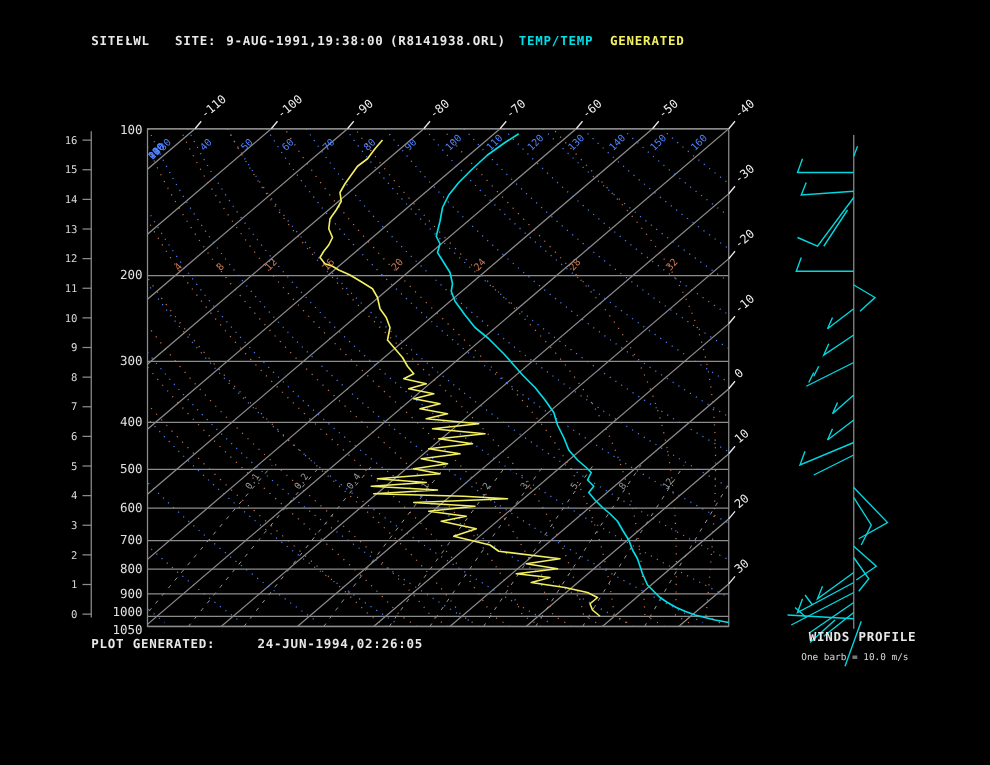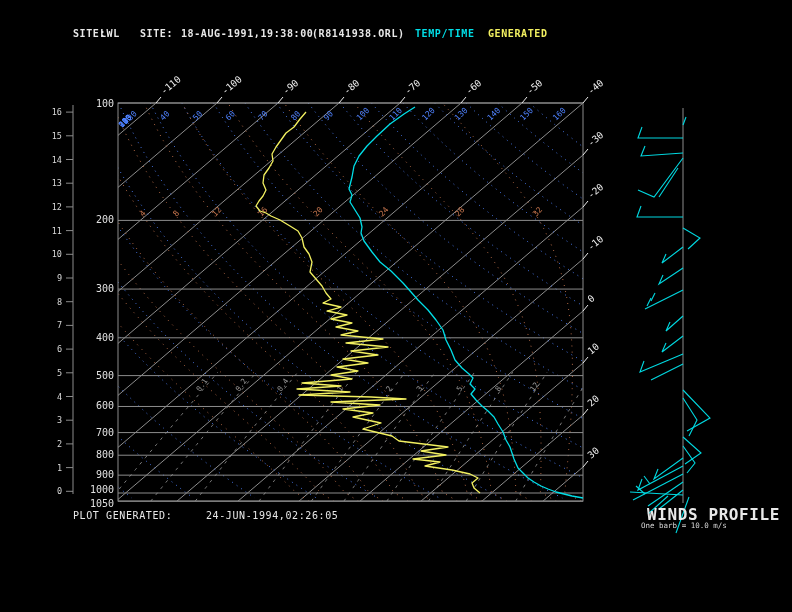--- a/index.html
+++ b/index.html
@@ -1,38 +1,38 @@
 <!DOCTYPE html>
 <html><head>
 <meta charset="utf-8">
 <style>
   html,body{margin:0;padding:0;background:#000;}
   #screen{position:relative;width:792px;height:612px;background:#000;overflow:hidden;
           font-family:"DejaVu Sans Mono", monospace;}
   .hdr span{position:absolute;top:28px;font-size:10px;font-weight:bold;letter-spacing:.6px;
             color:#e8e8e8;white-space:pre;}
-  .ftr span{position:absolute;top:510px;font-size:10px;font-weight:normal;letter-spacing:.6px;
+  .ftr span{position:absolute;top:510px;font-size:10px;font-weight:bold;letter-spacing:.6px;
             color:#e8e8e8;white-space:pre;}
-  #winds-title{position:absolute;left:647px;top:505px;font-size:16px;font-weight:bold;
+  #winds-title{position:absolute;left:647px;top:505px;font-size:10px;font-weight:bold;
                letter-spacing:.6px;color:#e8e8e8;}
   #winds-legend{position:absolute;left:641px;top:521px;font-size:7.5px;color:#d8d8d8;}
   svg{position:absolute;left:0;top:0;}
   text{font-family:"DejaVu Sans Mono", monospace;}
 </style>
 </head>
 <body>
 
 <div id="screen">
   <div class="hdr">
     <span style="left:73px">SITE:</span>
     <span style="left:100px">LWL</span>
     <span style="left:140px">SITE:</span>
-    <span style="left:181px">18-AUG-1991,19:38:00</span>
+    <span style="left:181px">9-AUG-1991,19:38:00</span>
     <span style="left:312px">(R8141938.ORL)</span>
-    <span style="left:415px;color:#00dfe8">TEMP/TIME</span>
+    <span style="left:415px;color:#00dfe8">TEMP/TEMP</span>
     <span style="left:488px;color:#f2f060">GENERATED</span>
   </div>
 
   <svg id="plot" width="792" height="612">
       <clipPath id="cp">
         <rect x="118" y="103" width="465" height="398"></rect>
       </clipPath>
       <g clip-path="url(#cp)">
         <polyline points="156,103 -356.601,540" fill="none" stroke="#8c8c8c" stroke-width="1"></polyline>
         <polyline points="217,103 -295.601,540" fill="none" stroke="#8c8c8c" stroke-width="1"></polyline>

